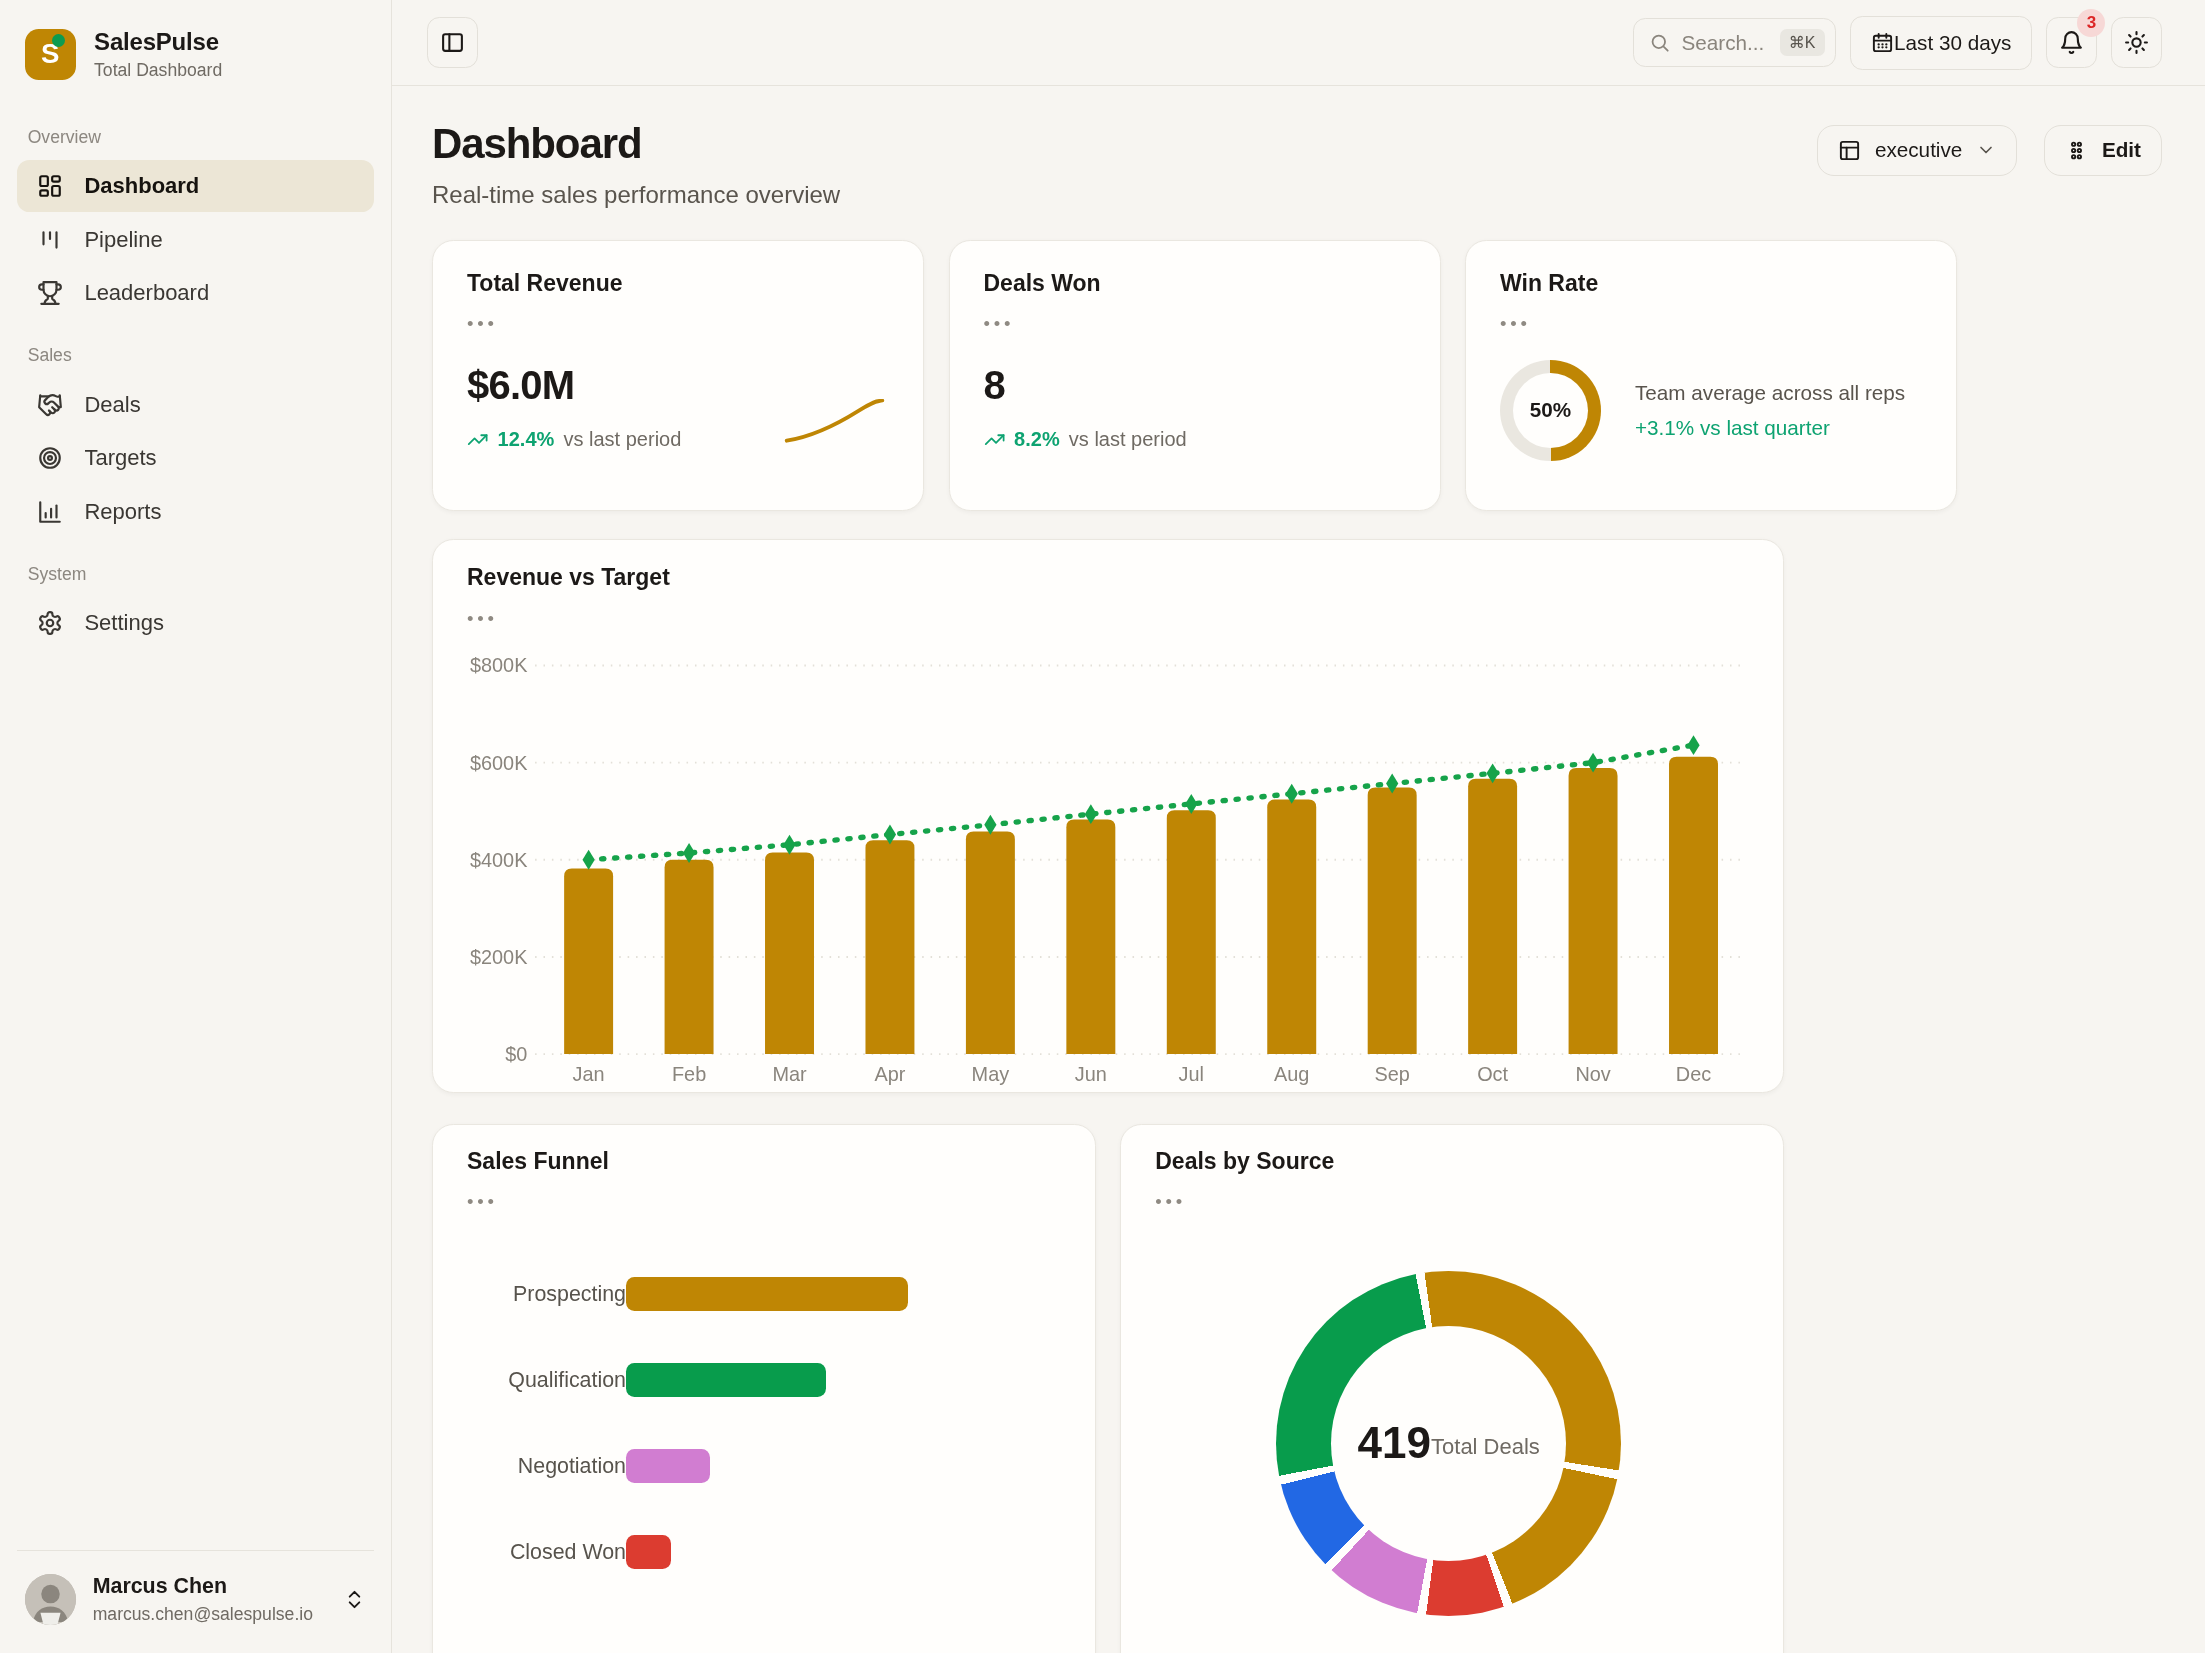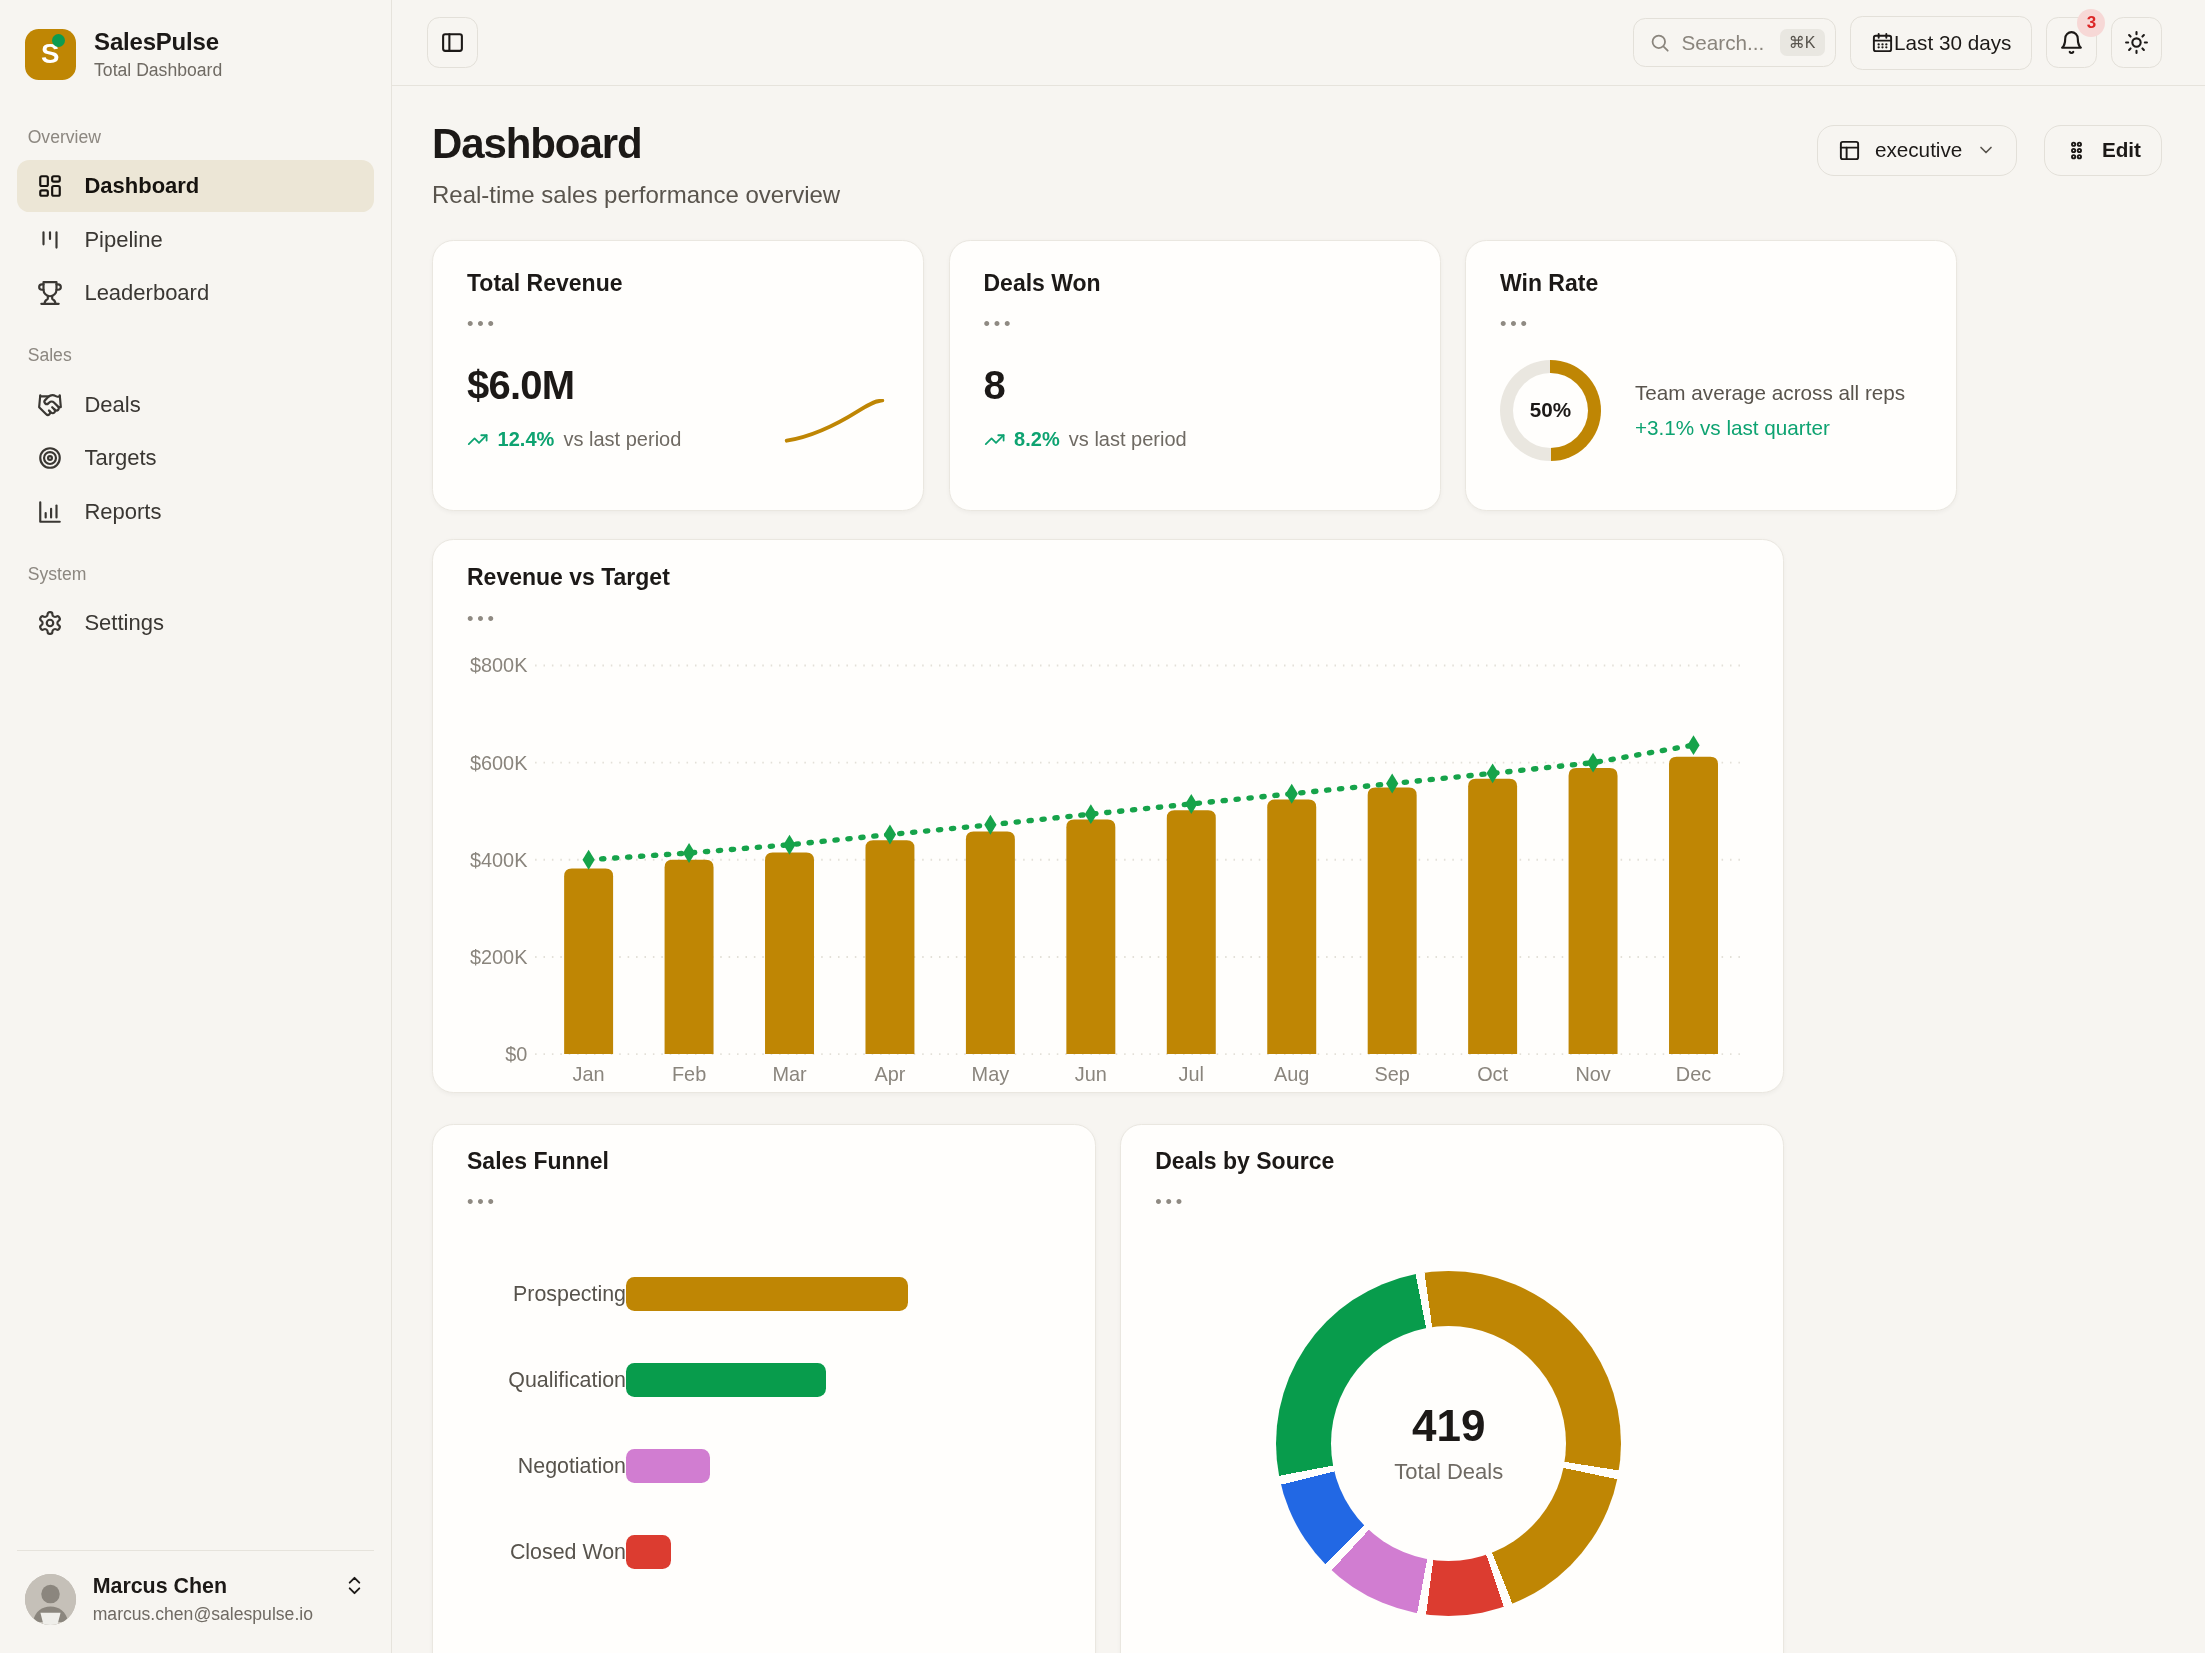--- a/index.html
+++ b/index.html
@@ -13,21 +13,21 @@
   .sidebar{width:392px;min-width:392px;height:100%;border-right:1.5px solid #e6e3dc;display:flex;flex-direction:column;padding:23px 17px 26px;background:#f7f5f1}
   .logo-row{display:flex;align-items:center;gap:18.4px;padding:4.6px 7.7px 20px}
   .logo{width:51px;height:51px;border-radius:13.8px;background:#bf8604;position:relative;color:#fff;font-weight:bold;font-size:27.6px;display:flex;align-items:center;justify-content:center}
   .logo-dot{position:absolute;top:5.4px;right:10.7px;width:13px;height:13px;border-radius:50%;background:#0d9b50}
   .brand-name{font-size:24px;font-weight:bold;letter-spacing:-0.2px}
   .brand-sub{font-size:17.6px;color:#6f6a63;margin-top:4.6px}
   .nav-section-label{font-size:17.6px;color:#8c8780;margin:26px 10.7px 12.3px}
   .nav-item{display:flex;align-items:center;gap:21.4px;height:52px;padding:0 20px;border-radius:12.3px;font-size:22px;color:#3a3733;cursor:pointer;margin-bottom:1.5px}
   .nav-item.active{background:#ece6d6;color:#16130f;font-weight:bold}
   .nav-item .icon svg{width:26px;height:26px}
-  .user-row{margin-top:auto;border-top:1.5px solid #e6e3dc;padding:23px 7.7px 3.1px;display:flex;align-items:flex-start;gap:17px}
+  .user-row{margin-top:auto;border-top:1.5px solid #e6e3dc;padding:23px 7.7px 3.1px;display:flex;align-items:center;gap:17px}
   .avatar{width:51px;height:51px;border-radius:50%;background:#b9b4ac;overflow:hidden;position:relative;flex:none}
   .avatar svg{width:51px;height:51px}
   .user-name{font-size:21.4px;font-weight:bold}
   .user-email{font-size:17.6px;color:#6f6a63;margin-top:4.6px}
   .user-caret{margin-left:auto;color:#1c1917}
   .user-caret svg{width:23px;height:23px}
 
   
   .main{flex:1;display:flex;flex-direction:column;min-width:0}
   .topbar{height:86px;min-height:86px;border-bottom:1.5px solid #e6e3dc;display:flex;align-items:center;justify-content:space-between;padding:0 43px 0 35px}
@@ -76,21 +76,21 @@
   .revenue-card .card-title{line-height:29px}
 
   .bottom-grid{display:grid;grid-template-columns:repeat(2,1fr);gap:24.5px;width:1352px;margin-top:31px}
   .tall-card{height:659px;padding:23px 34px;position:relative;overflow:hidden}
   .funnel-rows{margin-top:66px}
   .funnel-row{display:flex;align-items:center;margin-bottom:52px}
   .funnel-label{width:159px;text-align:right;font-size:21.4px;color:#57534c;flex:none}
   .funnel-bar{height:34px;border-radius:8.4px}
 
   .donut{position:absolute;left:155px;top:146px;width:345px;height:345px;border-radius:50%}
-  .donut-hole{position:absolute;inset:55px;border-radius:50%;background:#fffefc;display:flex;flex-direction:column;align-items:center;justify-content:center}
+  .donut-hole{position:absolute;inset:55px;border-radius:50%;background:#fffefc;display:flex;flex-direction:row;align-items:center;justify-content:center}
   .donut-value{font-size:44px;font-weight:bold}
   .donut-label{font-size:22px;color:#6f6a63;margin-top:7.7px}
 
   .tick-label{fill:#8a857d;font-size:26px;font-family:"Liberation Sans",sans-serif}
 </style>
 </head>
 <body>
 
 <aside class="sidebar">
   <div class="logo-row">

